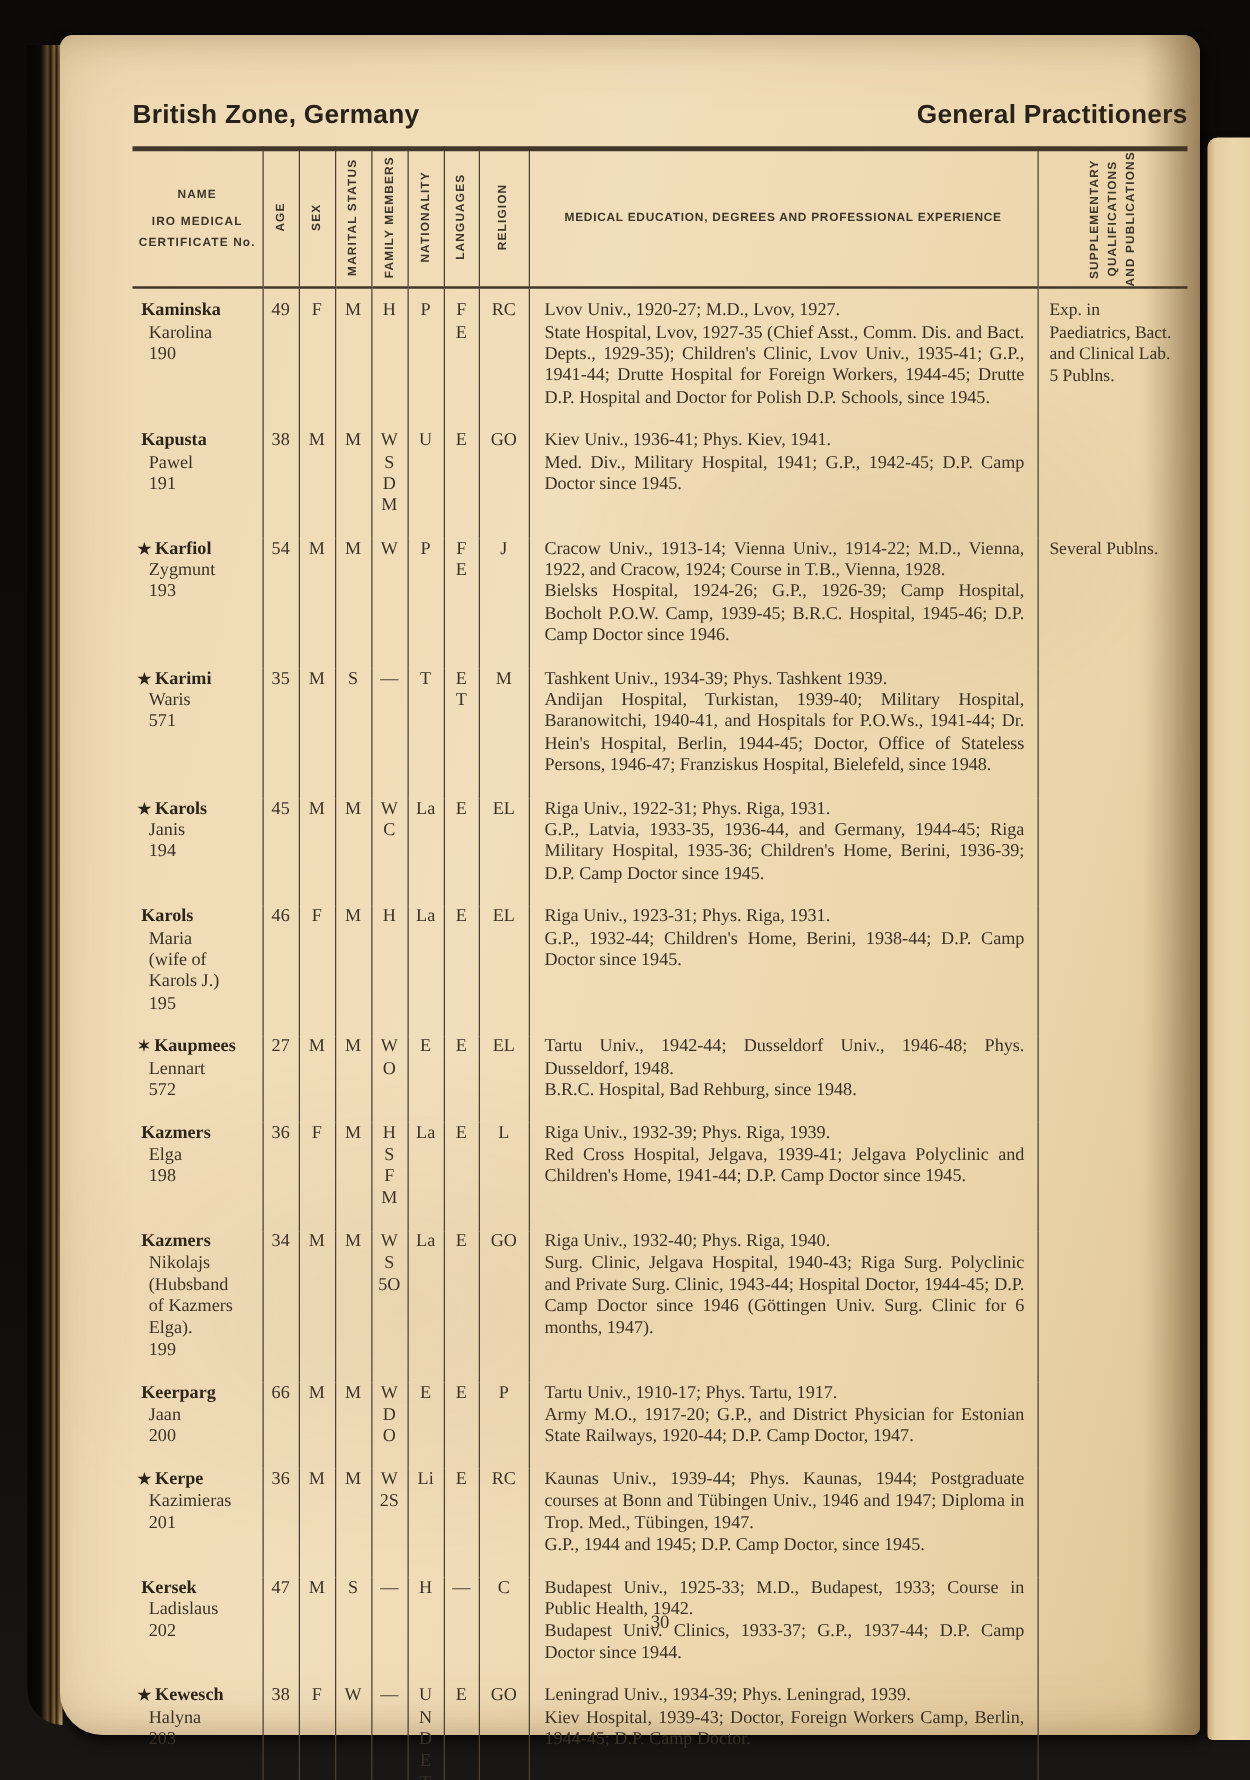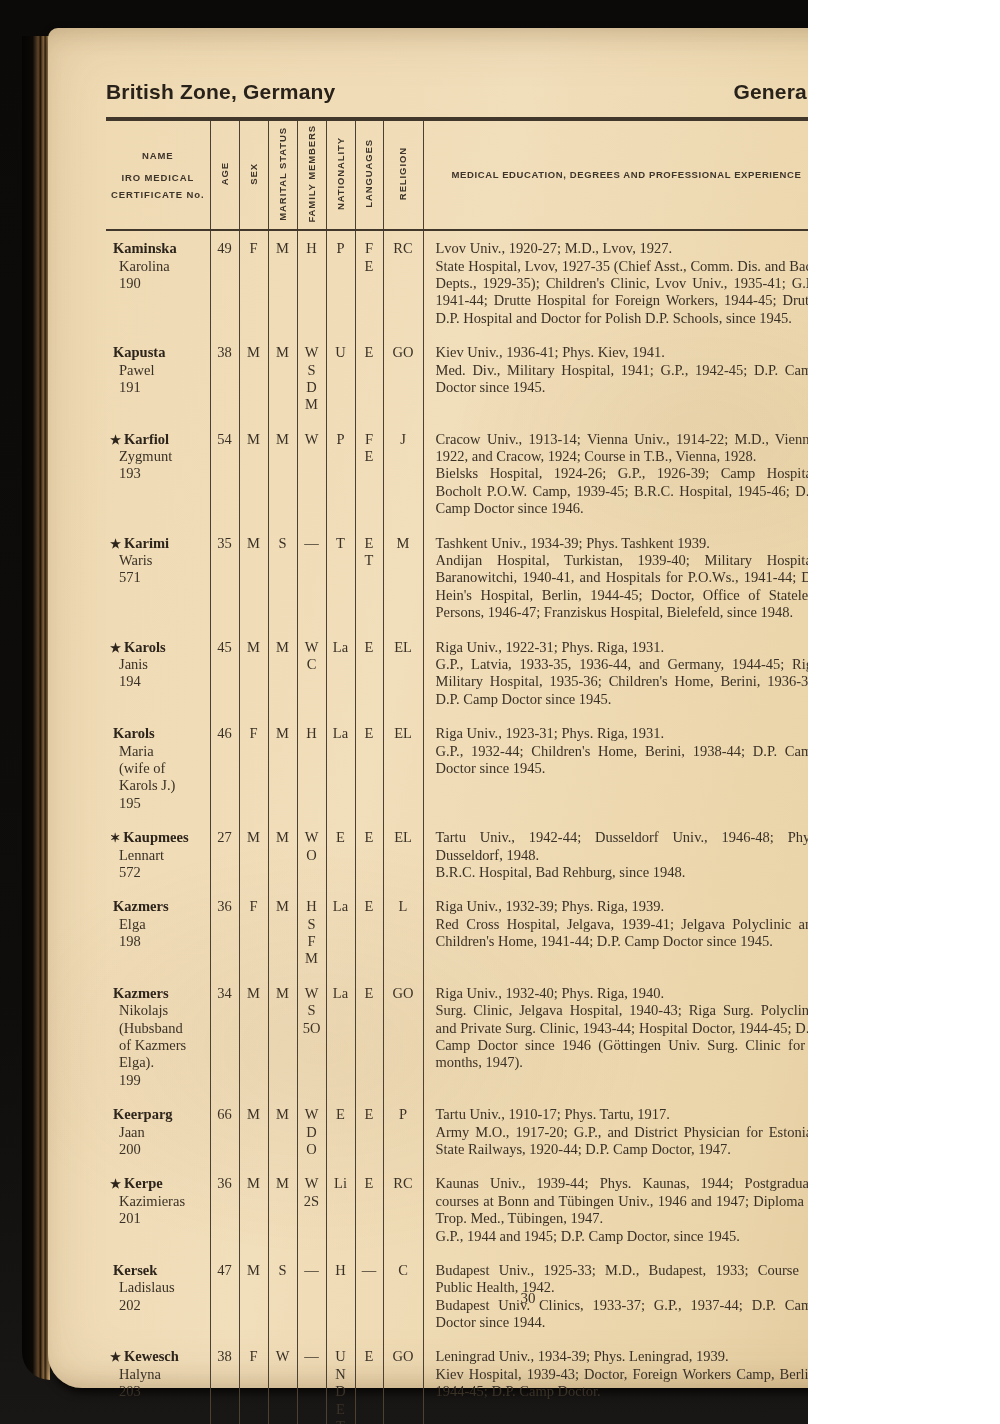--- a/index.html
+++ b/index.html
@@ -1,19 +1,19 @@
 <!DOCTYPE html>
 <html><head>
 <meta charset="utf-8">
 <style>
   * { margin:0; padding:0; box-sizing:border-box; }
   html,body { width:1000px; height:1424px; }
   body { font-family:"Liberation Serif","DejaVu Serif",serif; overflow:hidden; }
 
-  .scene { position:relative; width:808px; height:1424px;
+  .scene { position:relative; width:1000px; height:1424px;
     background:linear-gradient(180deg,#0b0a09 0%,#0e0d0b 70%,#191715 100%); overflow:hidden; }
 
   
   .page-stack { position:absolute; left:22px; top:36px; width:28px; height:1344px;
     background:linear-gradient(to right,#050403 0%,#0c0906 38%,#5e452a 58%,#241709 66%,#8a6a42 76%,#33220f 83%,#b3905e 93%,#d0ab77 100%);
     border-radius:0 0 0 34px; }
 
   
   .page { position:absolute; left:48px; top:28px; width:912px; height:1360px;
     background:linear-gradient(103deg,#eed9b2 0%,#f1deba 40%,#ead4a9 78%,#e0c79a 96%);

